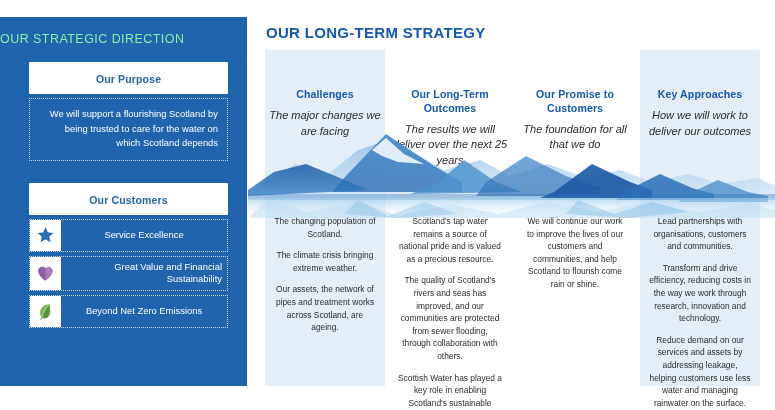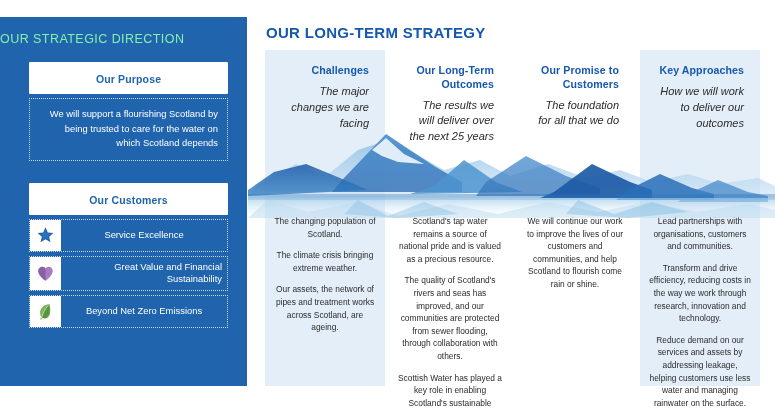--- a/index.html
+++ b/index.html
@@ -50,21 +50,21 @@
   #right-title{
     position:absolute;left:266px;top:24px;
     color:#1558b0;font-size:15px;font-weight:bold;letter-spacing:.3px;
   }
   #columns{
     position:absolute;left:265px;top:50px;width:505px;height:336px;
     display:flex;
   }
   .col{position:relative;width:120px;margin-right:5px;}
   .col.shaded{background:#e4eef9;}
-  .col-head{padding:14px 16px 0;text-align:right;}
+  .col-head{padding:14px 0 0;text-align:center;margin-top:24px;}
   .col-head h3{
     margin:0;color:#1558b0;font-size:10.6px;font-weight:bold;
     line-height:1.3;letter-spacing:.1px;
   }
   .col-head p{
     margin:6px 0 0;color:#2b2b2b;font-size:11px;line-height:1.45;font-style:italic;
   }
   .col-body{
     position:absolute;left:0;right:0;top:165px;padding:0 8px;
     text-align:center;color:#2b2b2b;font-size:8.4px;line-height:1.5;

